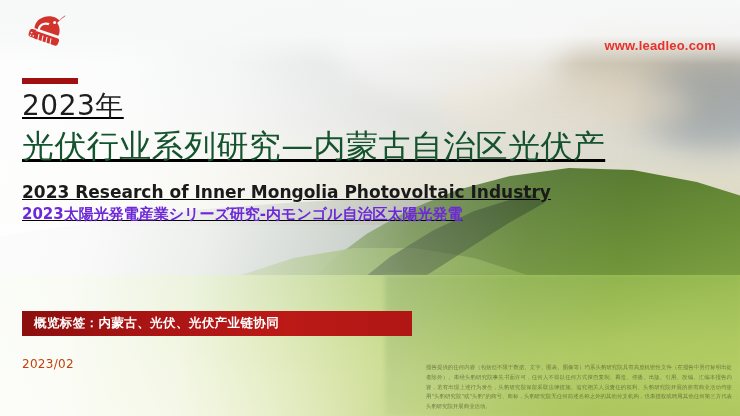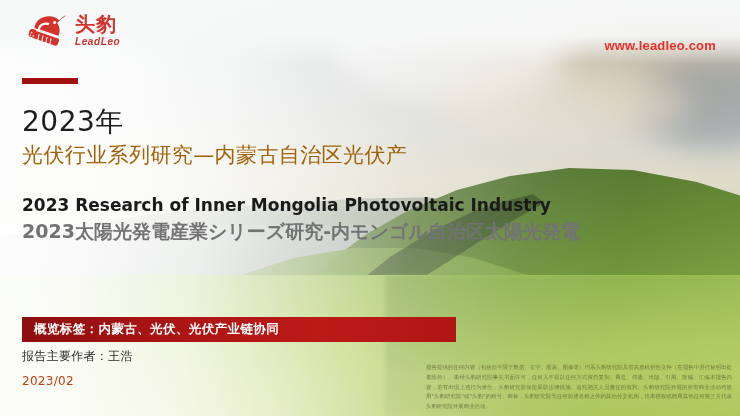--- a/index.html
+++ b/index.html
@@ -99,43 +99,43 @@
   .logo-cn{ font-size:20px; font-weight:700; color:#D2332C; letter-spacing:1px;
             font-family:"DejaVu Sans",sans-serif; }
   .logo-en{ font-size:10px; font-weight:700; font-style:italic; color:#D2332C;
             letter-spacing:.6px; margin-top:3px; }
   .site-url{ position:absolute; right:24px; top:38px; font-size:13px; font-weight:700;
              color:#E8312A; letter-spacing:.2px; }
 
   
   .accent-bar{ position:absolute; left:22px; top:78px; width:56px; height:6px;
                background:#A01010; z-index:6; }
-  .titles{ position:absolute; left:22px; top:104px; width:620px; z-index:6; }
+  .titles{ position:absolute; left:22px; top:88px; width:620px; z-index:6;text-decoration:underline; }
   .t-year{
     font-family:"DejaVu Sans",sans-serif; font-size:28px; font-weight:400;
     color:#1d1d1d; line-height:1.32; letter-spacing:.5px;
   }
   .t-main{
-    font-family:"DejaVu Sans",sans-serif; font-size:21px; font-weight:400;
-    color:#a16207; line-height:1.34; letter-spacing:.4px;
+    font-family:"DejaVu Sans",sans-serif; font-size:32px; font-weight:400;
+    color:#14532d; line-height:1.34; letter-spacing:.4px;
   }
   .t-en{
     font-family:"DejaVu Sans",sans-serif; font-size:17px; font-weight:700;
-    color:#1a1a1a; line-height:1.45; margin-top:24px; letter-spacing:0;
+    color:#1a1a1a; line-height:1.45; margin-top:12px; letter-spacing:0;
   }
   .t-jp{
-    font-family:"DejaVu Sans",sans-serif; font-size:19px; font-weight:700;
-    color:#737373; line-height:1.45; letter-spacing:0;
+    font-family:"DejaVu Sans",sans-serif; font-size:15px; font-weight:700;
+    color:#6d28d9; line-height:1.45; letter-spacing:0;
   }
 
   
   .tagbar{
-    position:absolute; left:22px; top:311px; width:434px; height:25px; z-index:6;
+    position:absolute; left:22px; top:311px; width:390px; height:25px; z-index:6;
     background:linear-gradient(90deg,#8C0E0E 0%, #A81414 30%, #BB1A17 68%, #B01614 100%);
-    display:flex; align-items:center;margin-top:6px;
+    display:flex; align-items:center;
   }
   .tagbar-text{
     color:#fff; font-size:12.5px; font-weight:700; padding-left:12px;
     letter-spacing:.4px; font-family:"DejaVu Sans",sans-serif;
   }
 
   
   .meta{ position:absolute; left:22px; top:348px; z-index:6; }
   .meta-author{ font-size:12px; color:#2a2a2a; letter-spacing:.3px;
                 font-family:"DejaVu Sans",sans-serif; }
@@ -186,42 +186,37 @@
           <line x1="19" y1="25.6" x2="17.4" y2="33.8"></line>
           <line x1="23" y1="27.0" x2="21.4" y2="35.1"></line>
           <line x1="27" y1="28.4" x2="25.5" y2="36.3"></line>
         </g>
         <g fill="#fff" opacity=".9">
           <circle cx="7.6" cy="22.6" r=".9"></circle>
           <circle cx="6.4" cy="25.2" r=".8"></circle>
           <circle cx="9.3" cy="25.9" r=".8"></circle>
         </g>
       </svg>
-      <span class="logo-text">
-        <span class="logo-cn">头豹</span>
-        <span class="logo-en">LeadLeo</span>
-      </span>
     </div>
 
     <div class="site-url">www.leadleo.com</div>
   </div>
 
   <div class="accent-bar"></div>
 
   <div class="titles">
     <div class="t-year">2023年</div>
     <div class="t-main">光伏行业系列研究—内蒙古自治区光伏产</div>
     <div class="t-en">2023 Research of Inner Mongolia Photovoltaic Industry</div>
     <div class="t-jp">2023太陽光発電産業シリーズ研究-内モンゴル自治区太陽光発電</div>
   </div>
 
   <div class="tagbar">
     <span class="tagbar-text">概览标签：内蒙古、光伏、光伏产业链协同</span>
   </div>
 
   <div class="meta">
-    <div class="meta-author">报告主要作者：王浩</div>
     <div class="meta-date">2023/02</div>
   </div>
 
   <div class="disclaimer">报告提供的任何内容（包括但不限于数据、文字、图表、图像等）均系头豹研究院具有高度机密性文件（在报告中另行标明出处者除外）。未经头豹研究院事先书面许可，任何人不得以任何方式擅自复制、再造、传播、出版、引用、改编、汇编本报告内容，若有出现上述行为发生，头豹研究院保留采取法律措施、追究相关人员责任的权利。头豹研究院开展的所有商业活动均使用"头豹研究院"或"头豹"的商号、商标，头豹研究院无任何前述名称之外的其他分支机构，也未授权或聘用其他任何第三方代表头豹研究院开展商业活动。</div>
 
 </div>
 
 </body></html>

